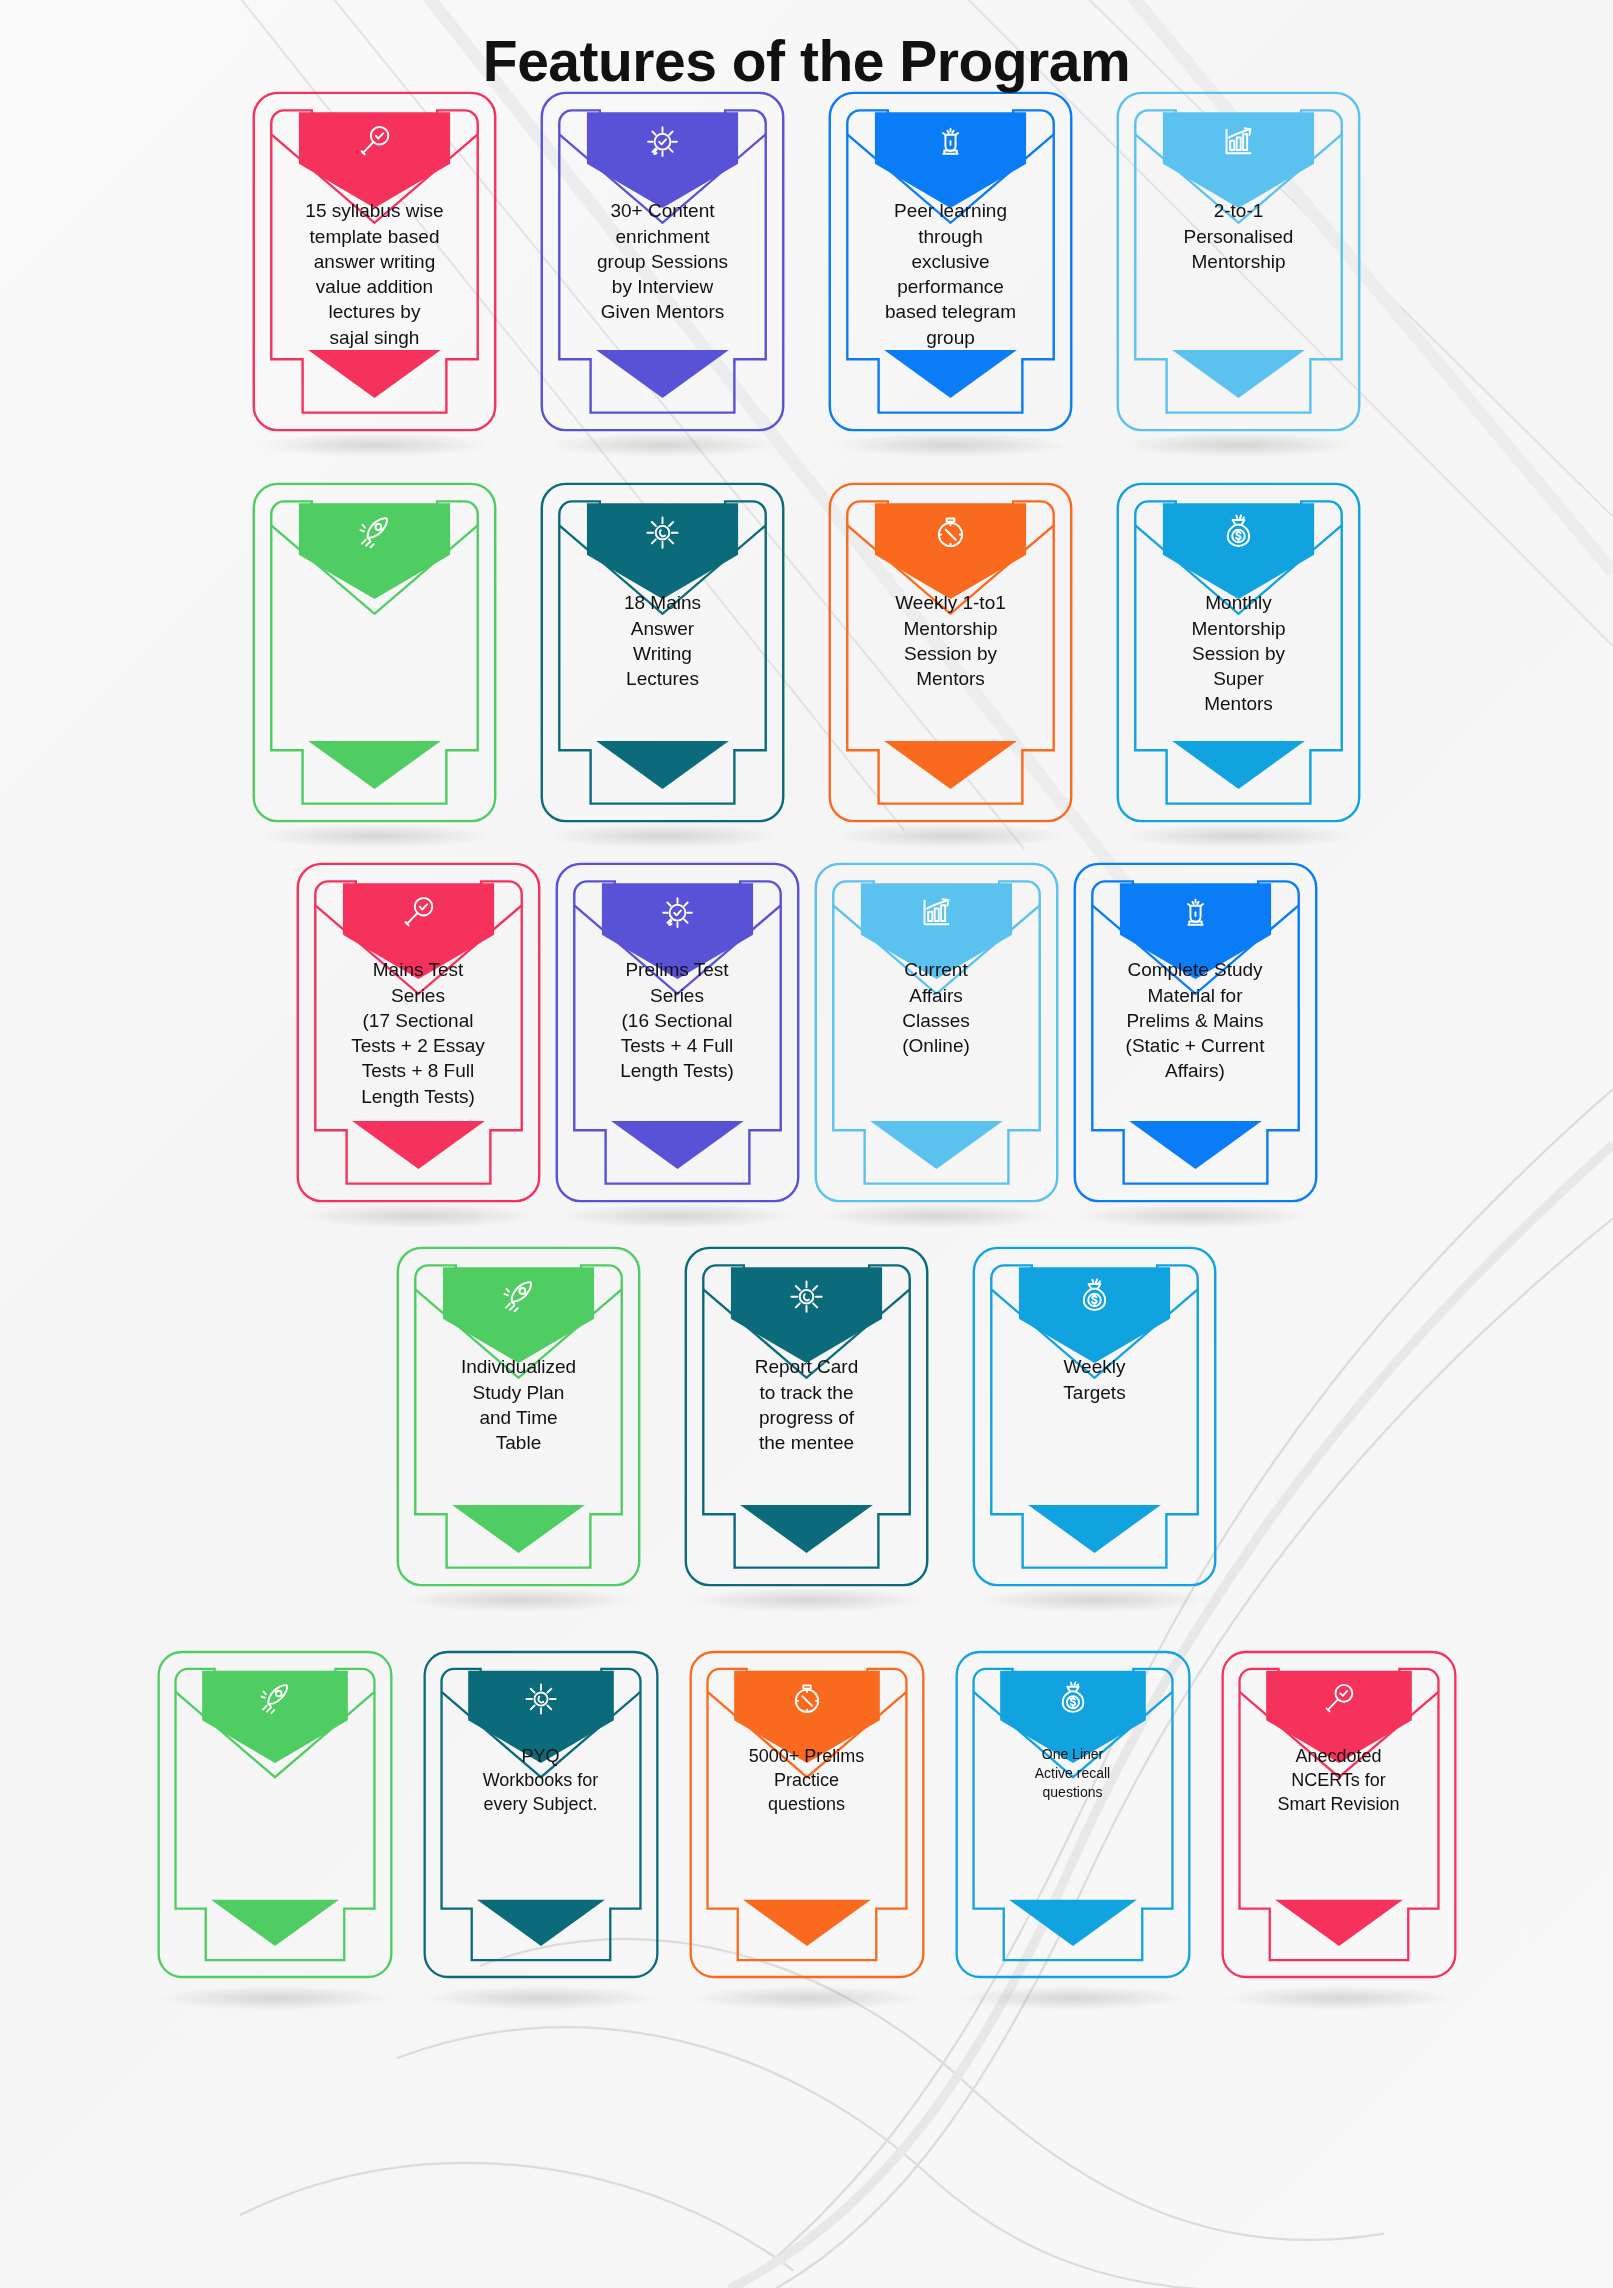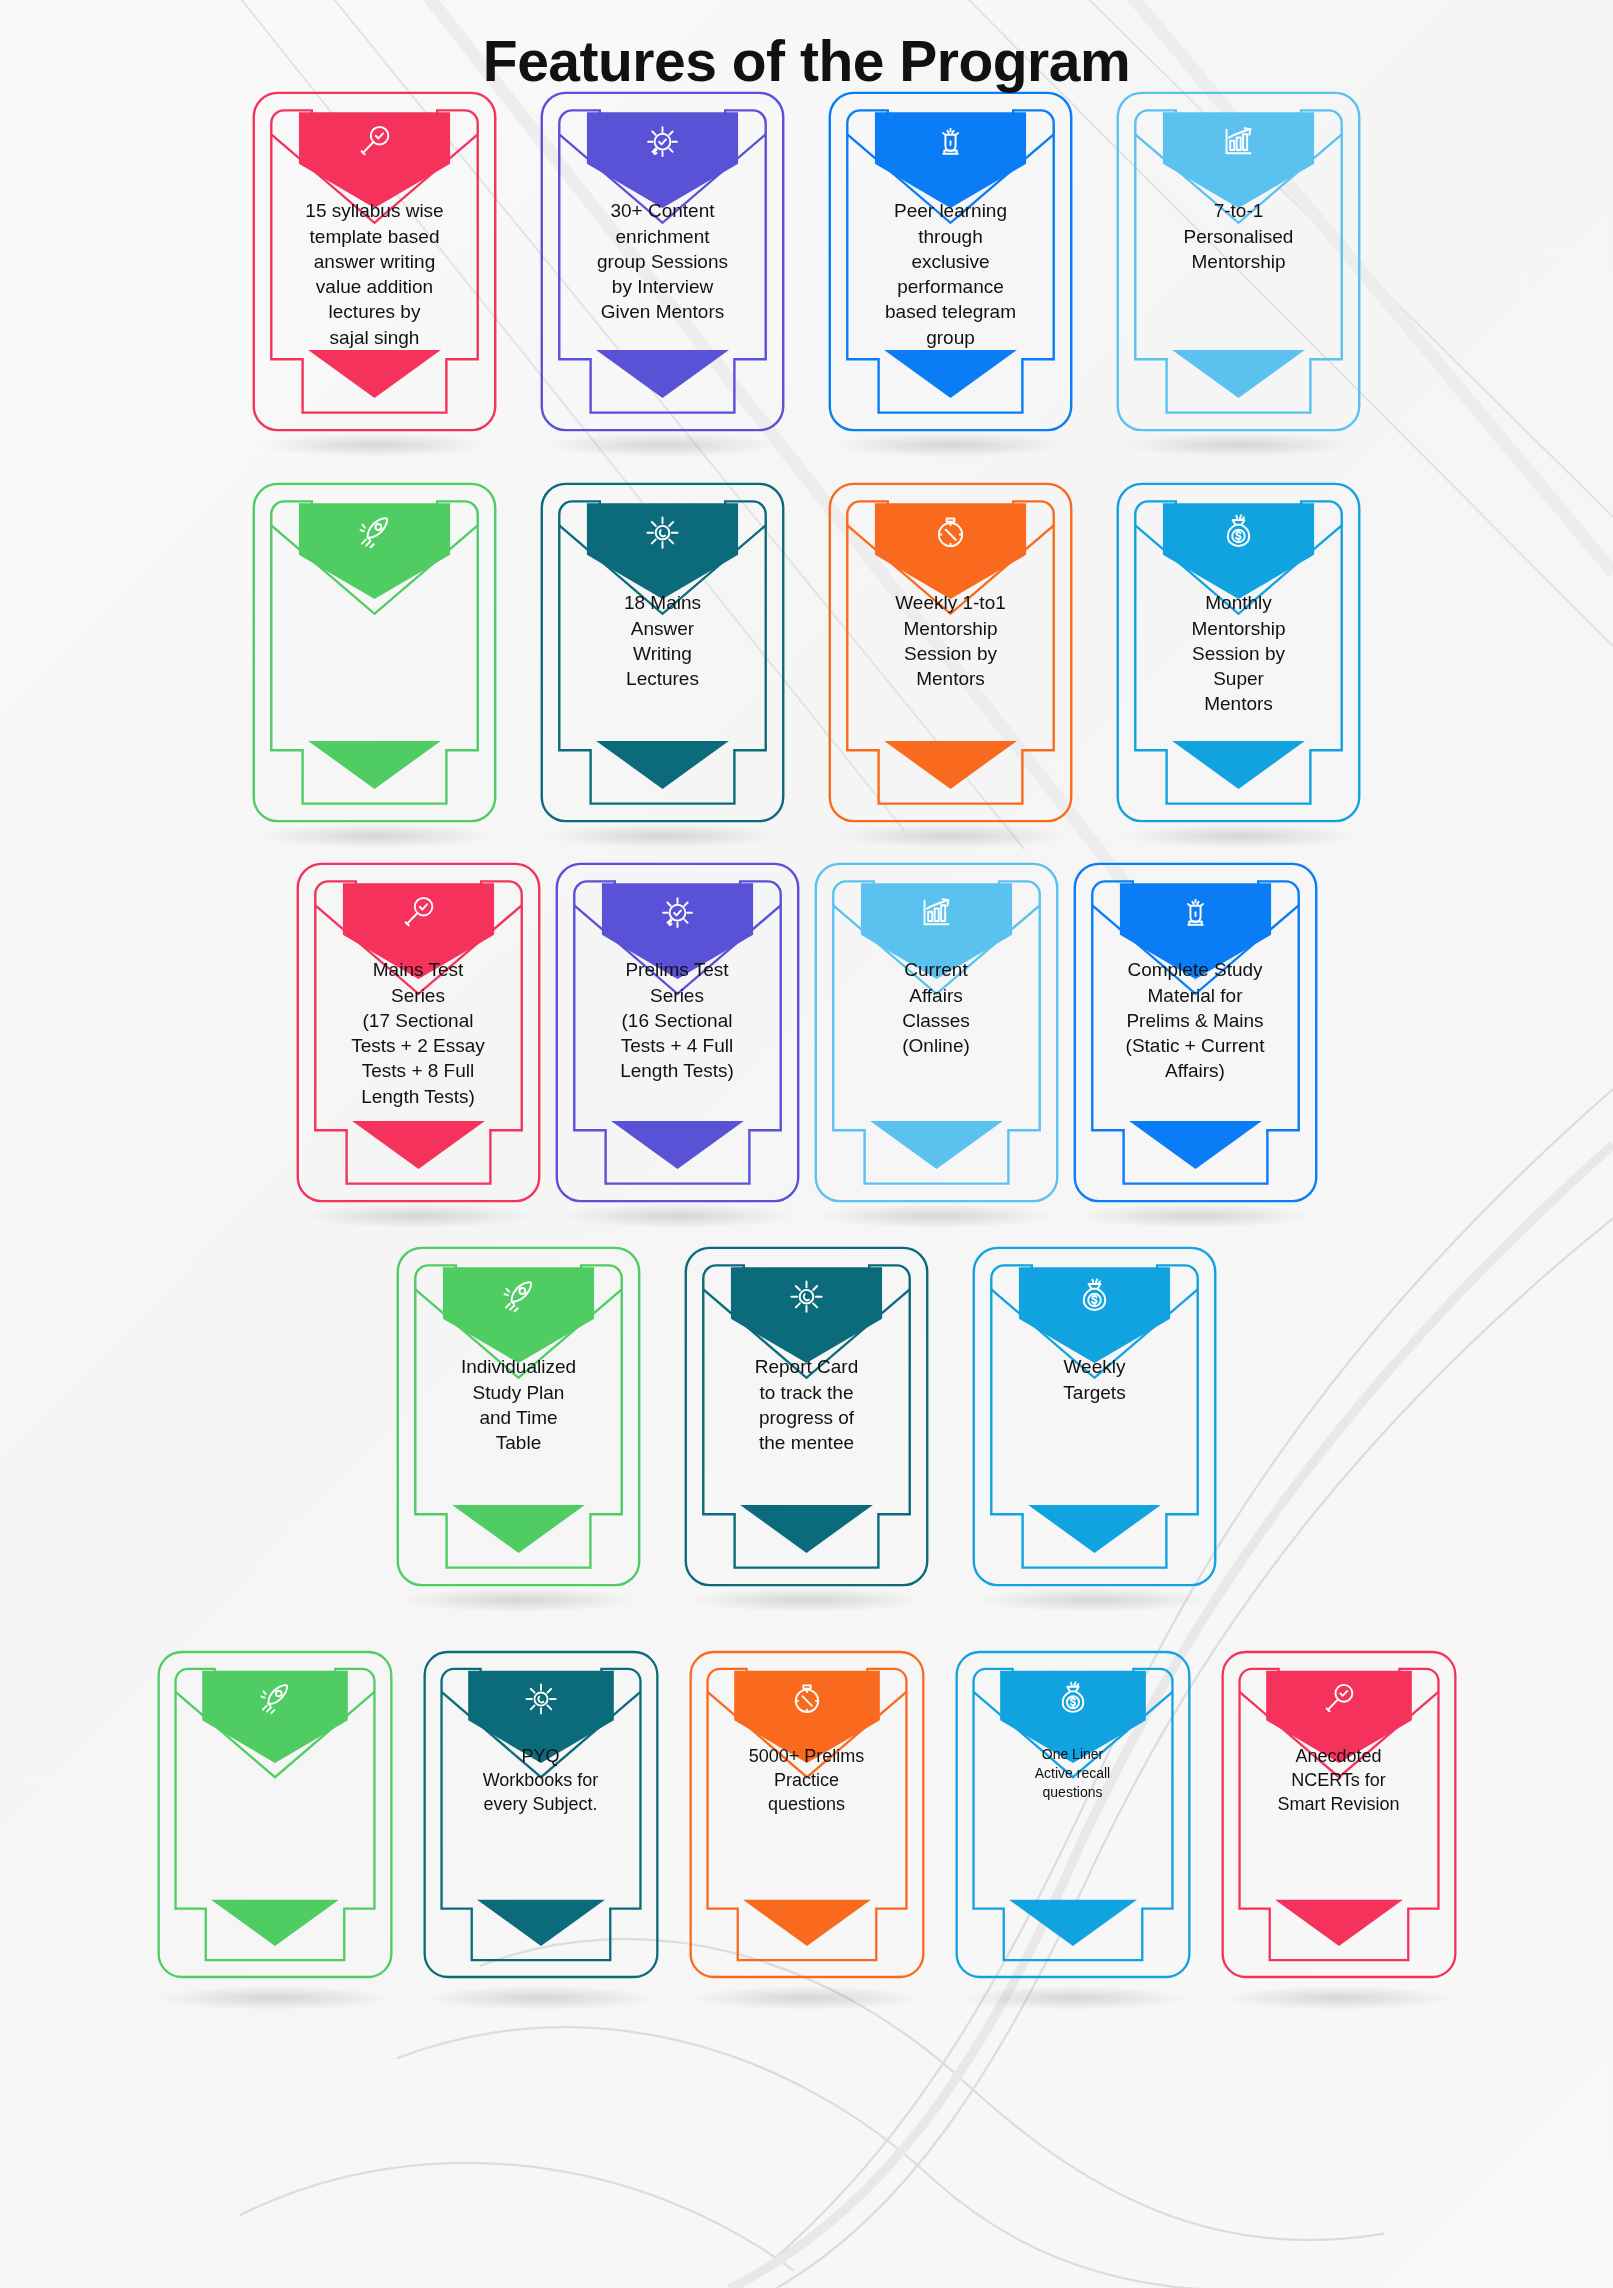--- a/index.html
+++ b/index.html
@@ -255,21 +255,21 @@
               <g fill="none" stroke="#ffffff" stroke-width="2.1" stroke-linecap="round" stroke-linejoin="round">
                 <path d="M7 7v25.5h26"></path>
                 <rect x="11" y="19" width="4.4" height="10"></rect>
         <rect x="18" y="15.5" width="4.4" height="13.5"></rect>
                 <rect x="25" y="12" width="4.4" height="17"></rect>
         <path d="M9.5 15.5C15 12.5 23 9.5 32.5 6.2"></path>
                 <path d="M26.6 5.4l6.4 1-1.2 6.2"></path>
               </g>
             </g>
           </svg>
-          <div class="card-text">7-to-1
+          <div class="card-text">2-to-1
 Personalised
 Mentorship</div>
        <div class="shadow" style="top: 343px;"></div>
         </div>
       </div>
       <div class="row cols4 r2" style="margin-top: 48px;">
         <div class="card">
           <svg class="card-svg" viewBox="0 0 268 372" width="247" height="343">
             <rect x="3" y="3" width="262" height="366" rx="26" ry="26" fill="none" stroke="#4fcd63" stroke-width="2.6"></rect>
             <path d="

